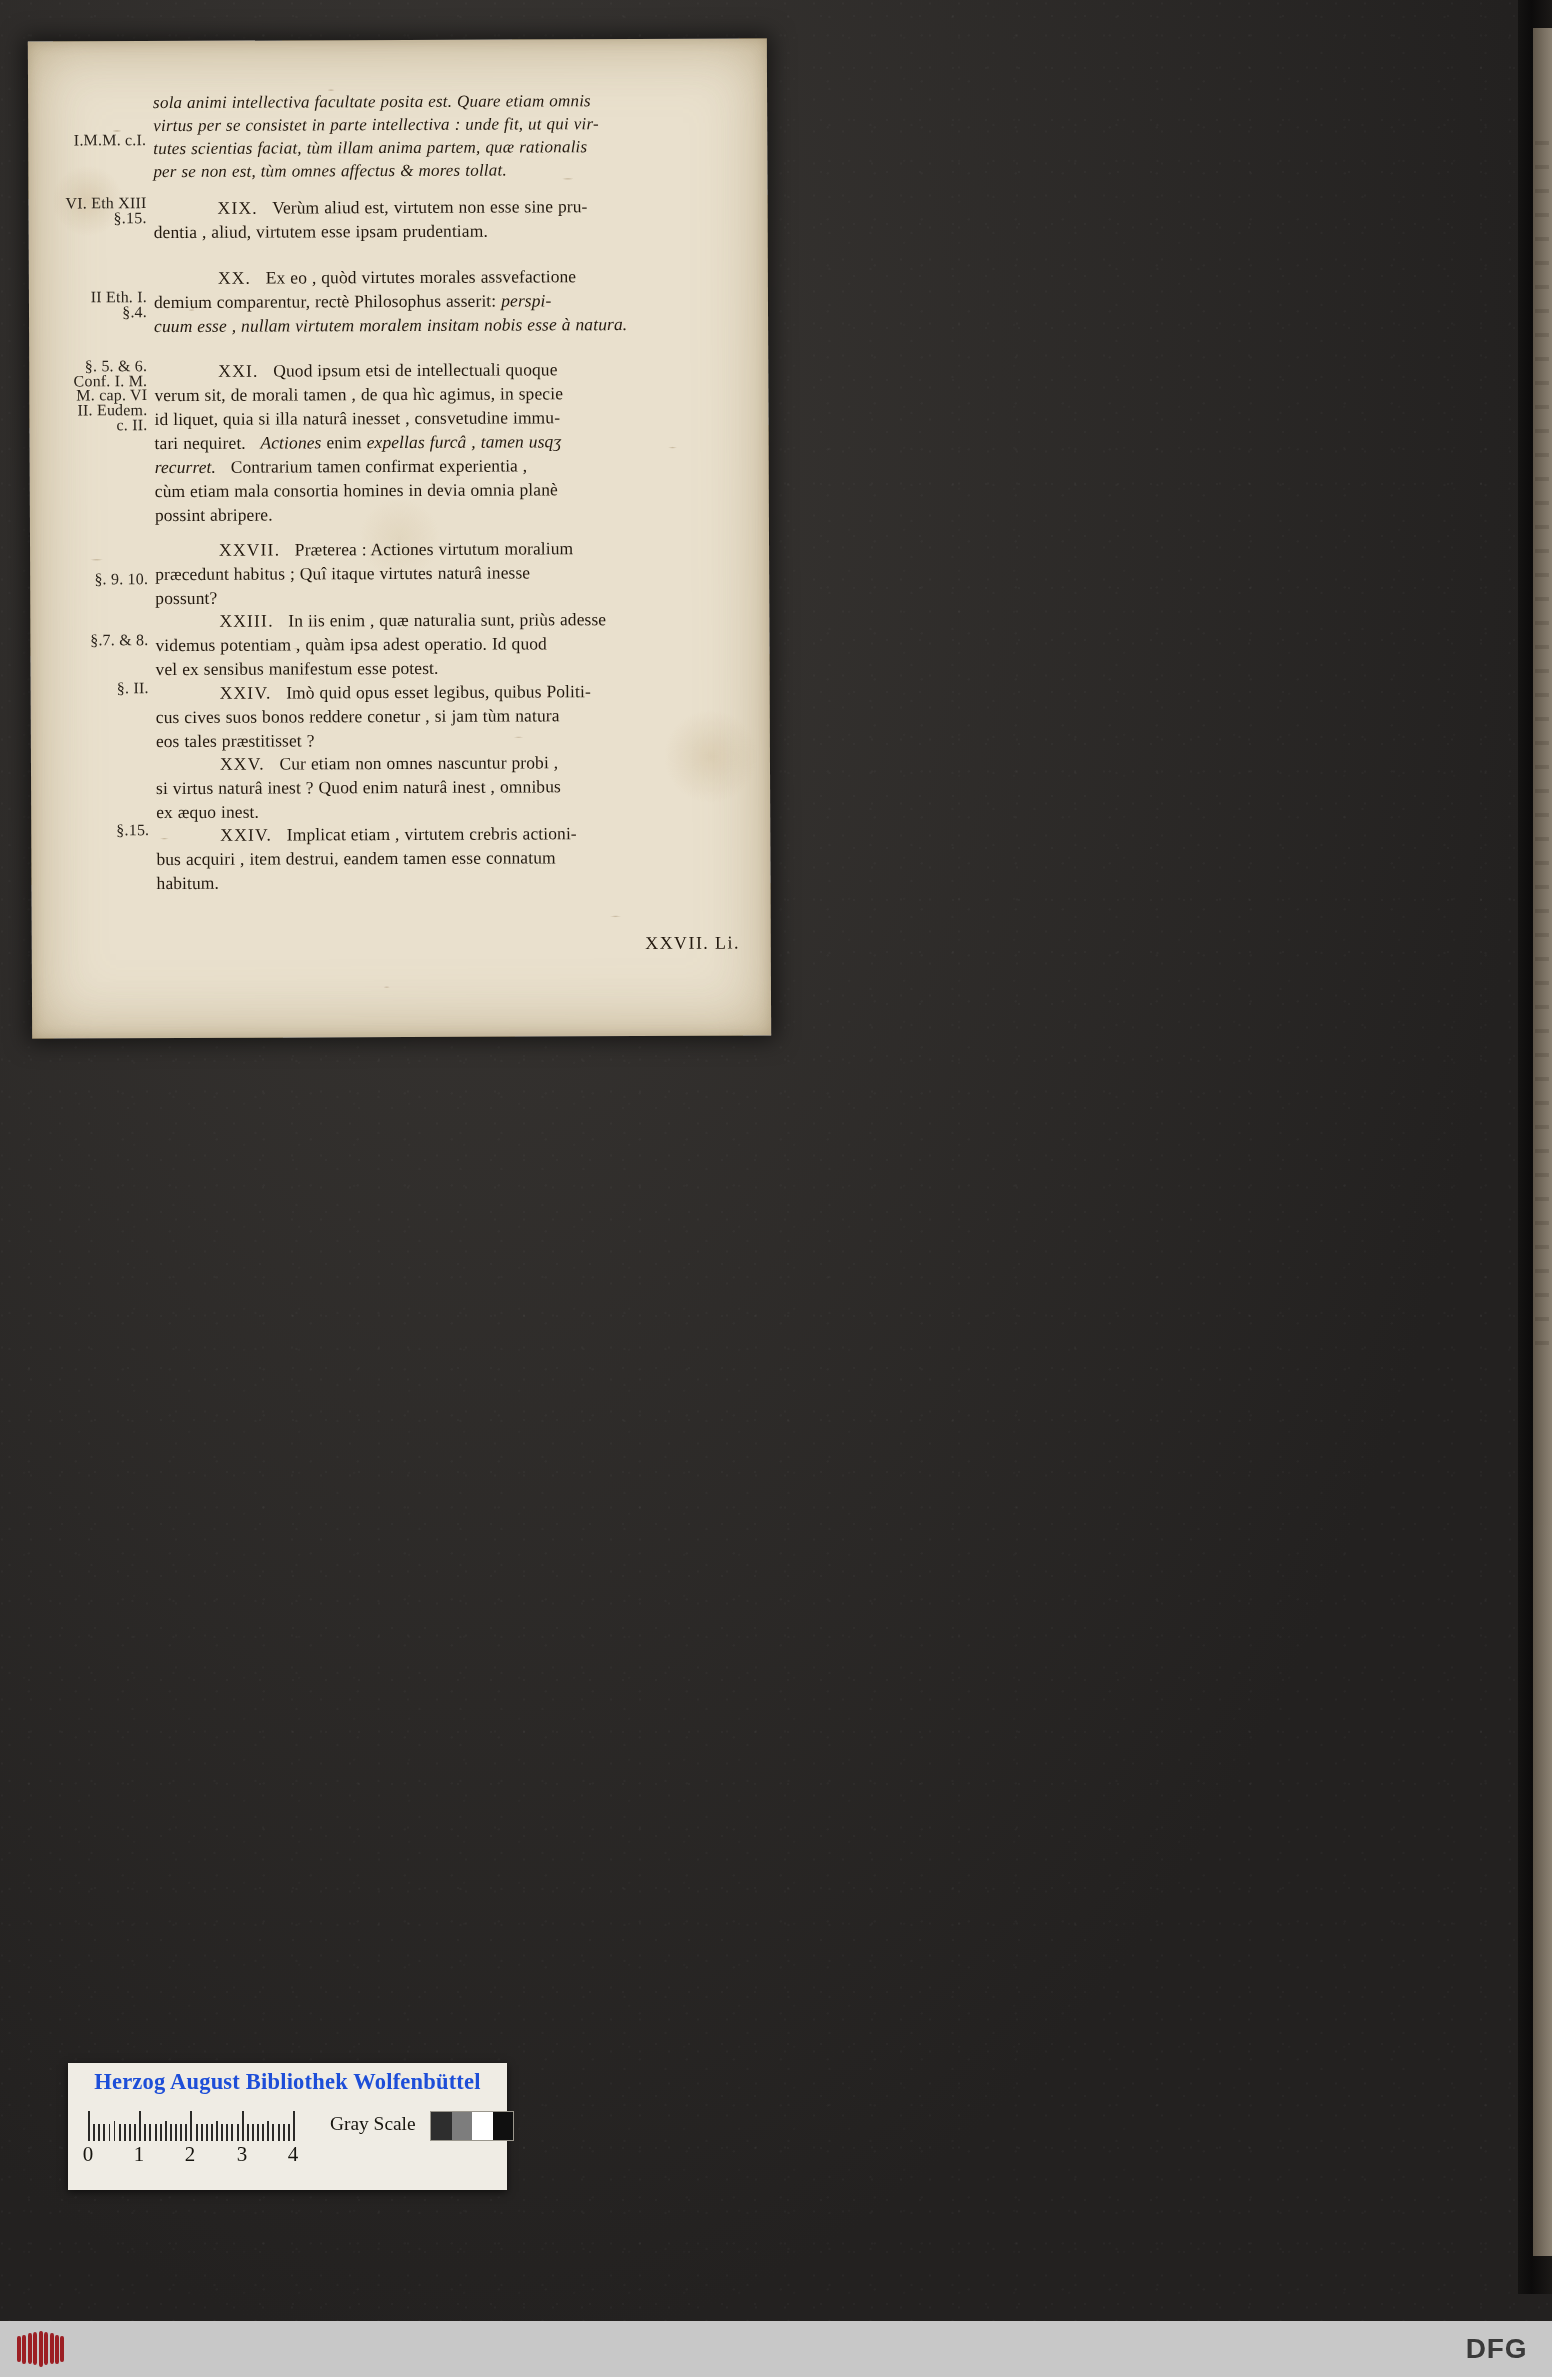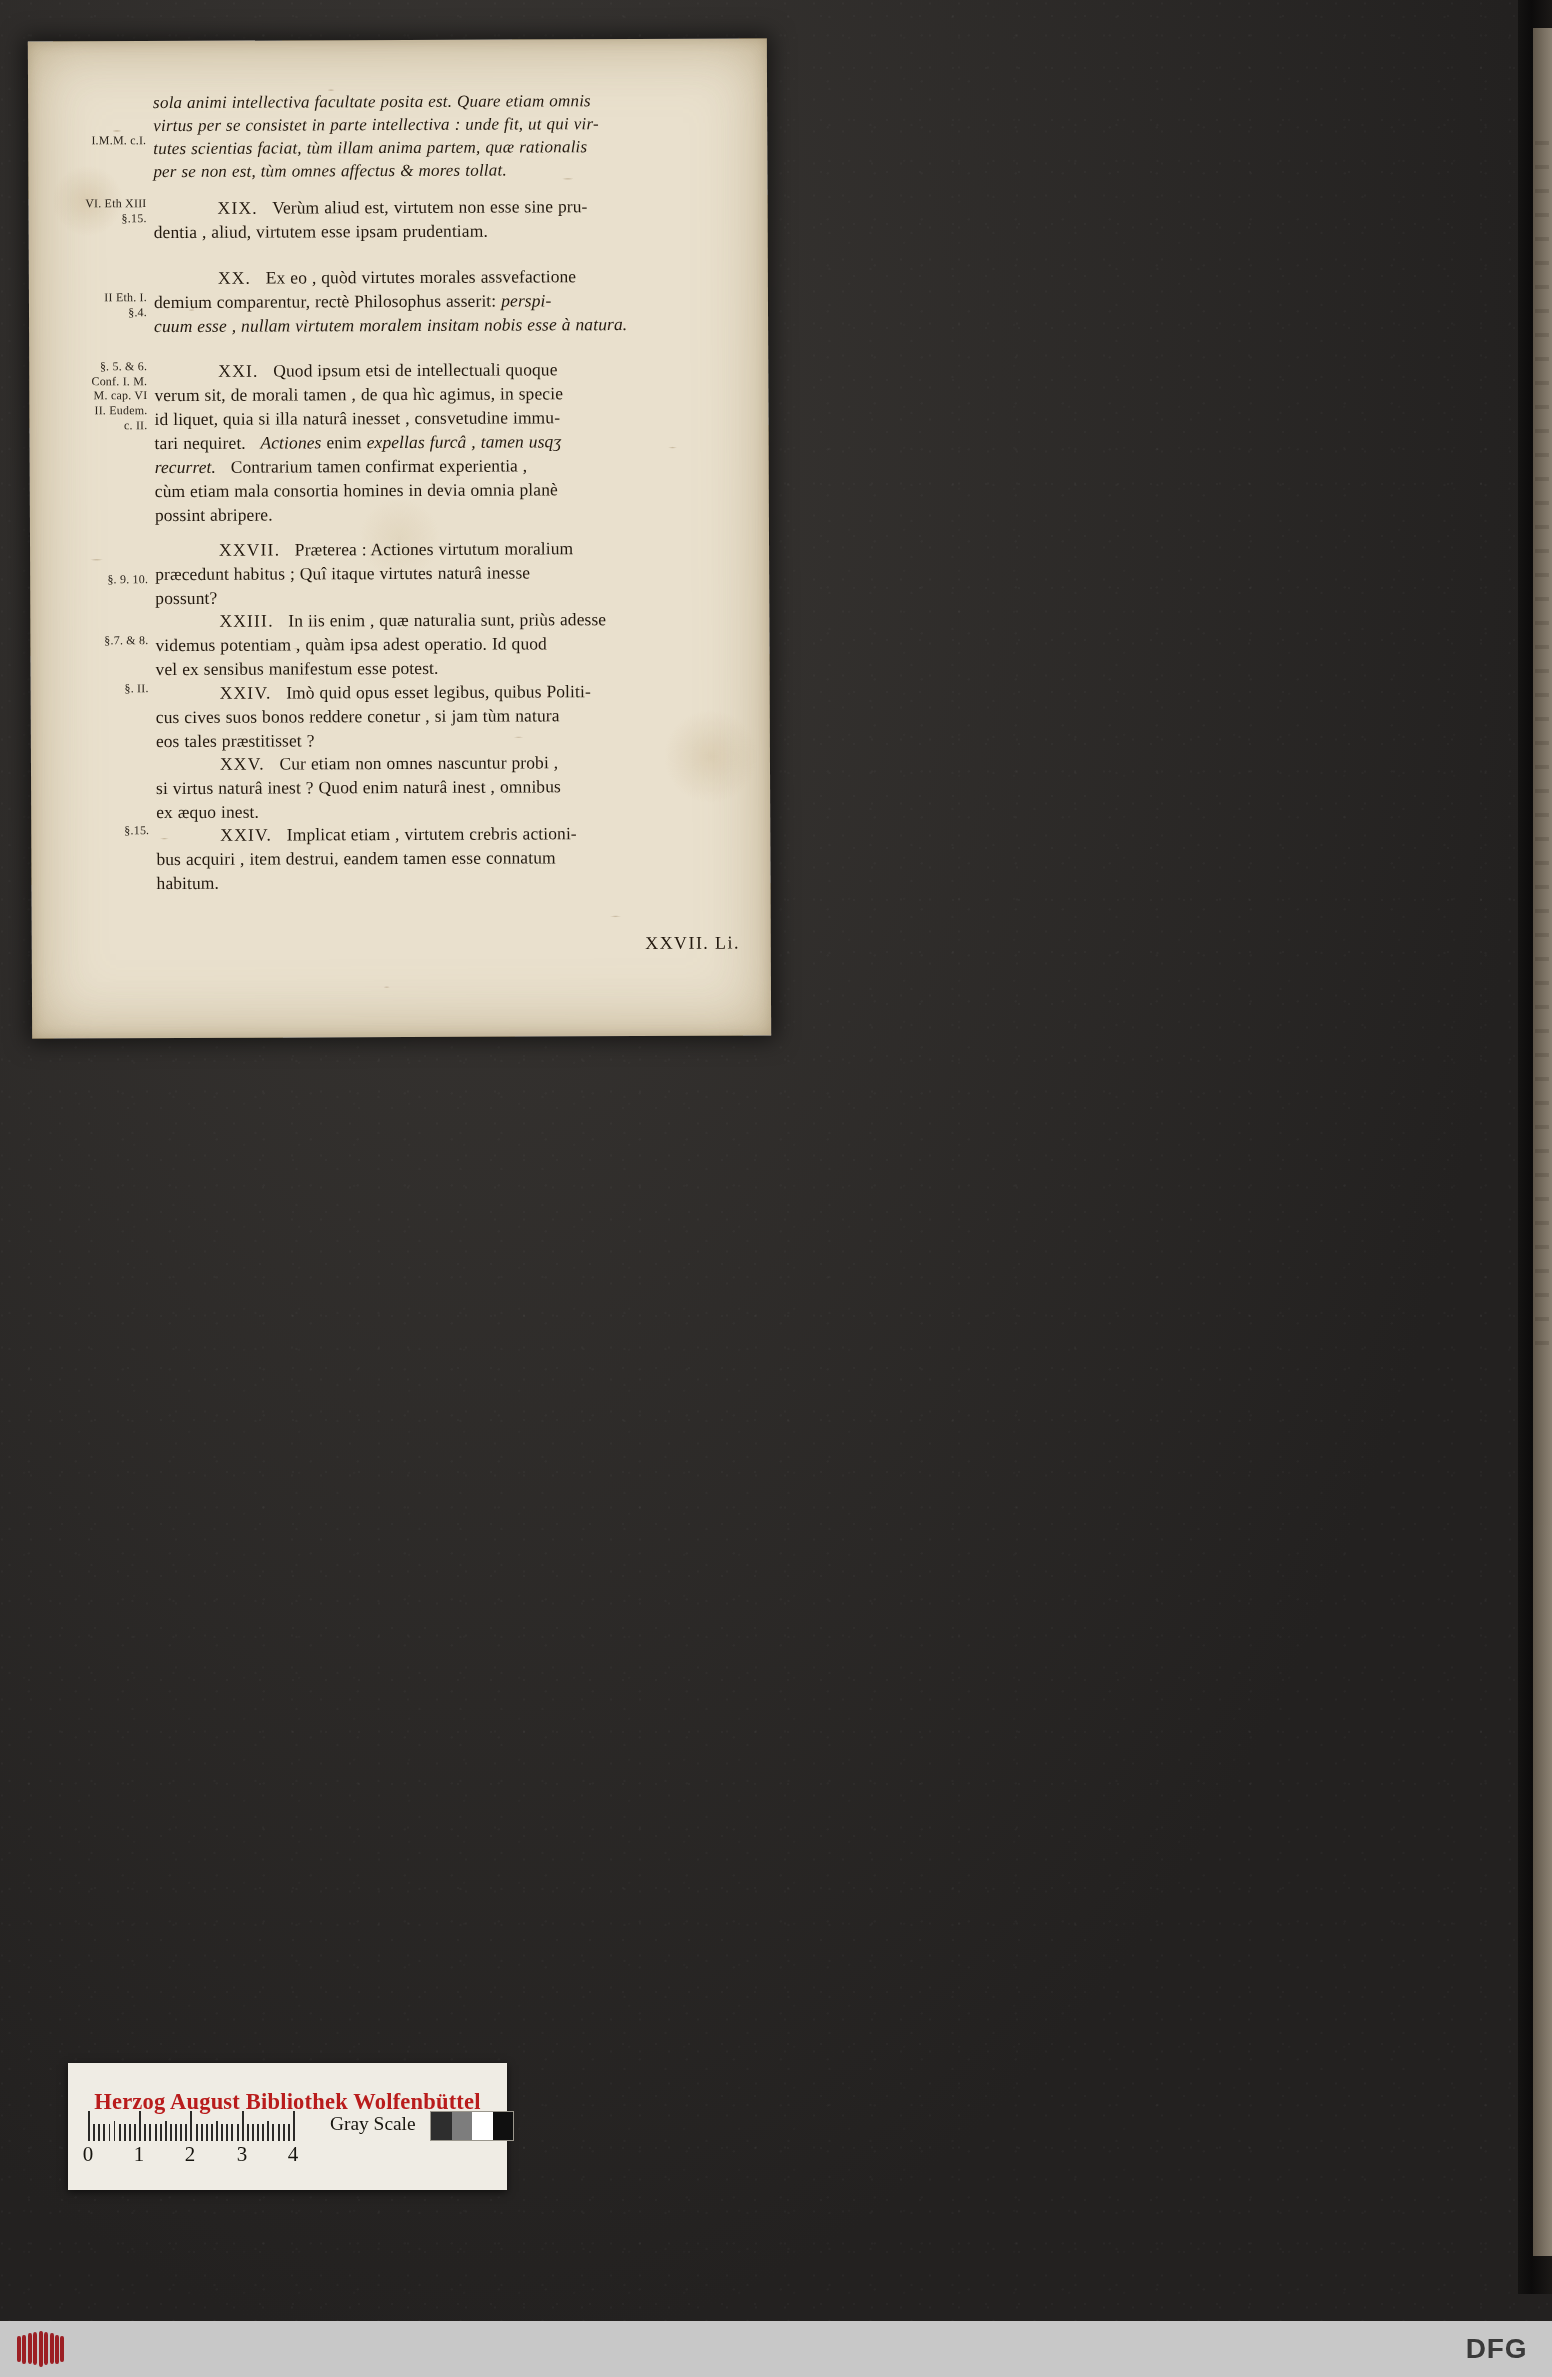--- a/index.html
+++ b/index.html
@@ -64,21 +64,21 @@
     mix-blend-mode:multiply;}
   #leaf .vignette{position:absolute;inset:0;pointer-events:none;
     box-shadow:inset 0 0 54px rgba(140,115,70,.30), inset 0 0 12.4px rgba(90,70,40,.25);}
 
   
   .page-body{position:absolute;left:0;top:0;width:739px;height:997px;}
   .blk{position:absolute;display:flex;}
   .marg{
     width:118px;flex:0 0 118px;text-align:right;padding-right:7px;
     font-family:"Liberation Serif",serif;
-    font-size:12px;line-height:14.7px;color:#2b241c;
+    font-size:16px;line-height:14.7px;color:#2b241c;
     letter-spacing:0.2px;
   }
   .marg div{white-space:nowrap;}
   .body{
     width:543px;flex:0 0 543px;
     font-size:17.5px;line-height:24px;color:#23190f;
     text-align:left;
     letter-spacing:0.1px;
     word-spacing:0.4px;
   }
@@ -99,22 +99,22 @@
   }
 
   
   #target-card{
     position:absolute;left:68px;top:2063px;width:439px;height:127px;
     background:#efece4;
     box-shadow:0 2.3px 7.8px rgba(0,0,0,.6);
     font-family:"Liberation Serif",serif;
   }
   #target-title{
-    text-align:center;font-weight:bold;font-size:22.5px;color:#b91c1c;
-    padding-top:26px;letter-spacing:0.2px;
+    text-align:center;font-weight:bold;font-size:22.5px;color:#1d4ed8;
+    padding-top:6px;letter-spacing:0.2px;
   }
   #ruler-row{position:absolute;left:20px;top:48px;width:404px;height:75px;}
   #ruler-ticks{position:absolute;left:0;top:0;width:233px;height:29.5px;}
   #ruler-ticks i{position:absolute;bottom:0;width:1.6px;background:#2b2a28;}
   #ruler-nums{position:absolute;left:0;top:31px;width:233px;height:26px;
     font-size:21px;color:#17150f;}
   #ruler-nums span{position:absolute;transform:translateX(-50%);}
   #gs-label{position:absolute;left:242px;top:1.6px;font-size:19.4px;color:#17150f;}
   #gs-patches{position:absolute;left:342px;top:0px;width:82px;height:28px;display:flex;
     border:0.8px solid #9a968c;}

